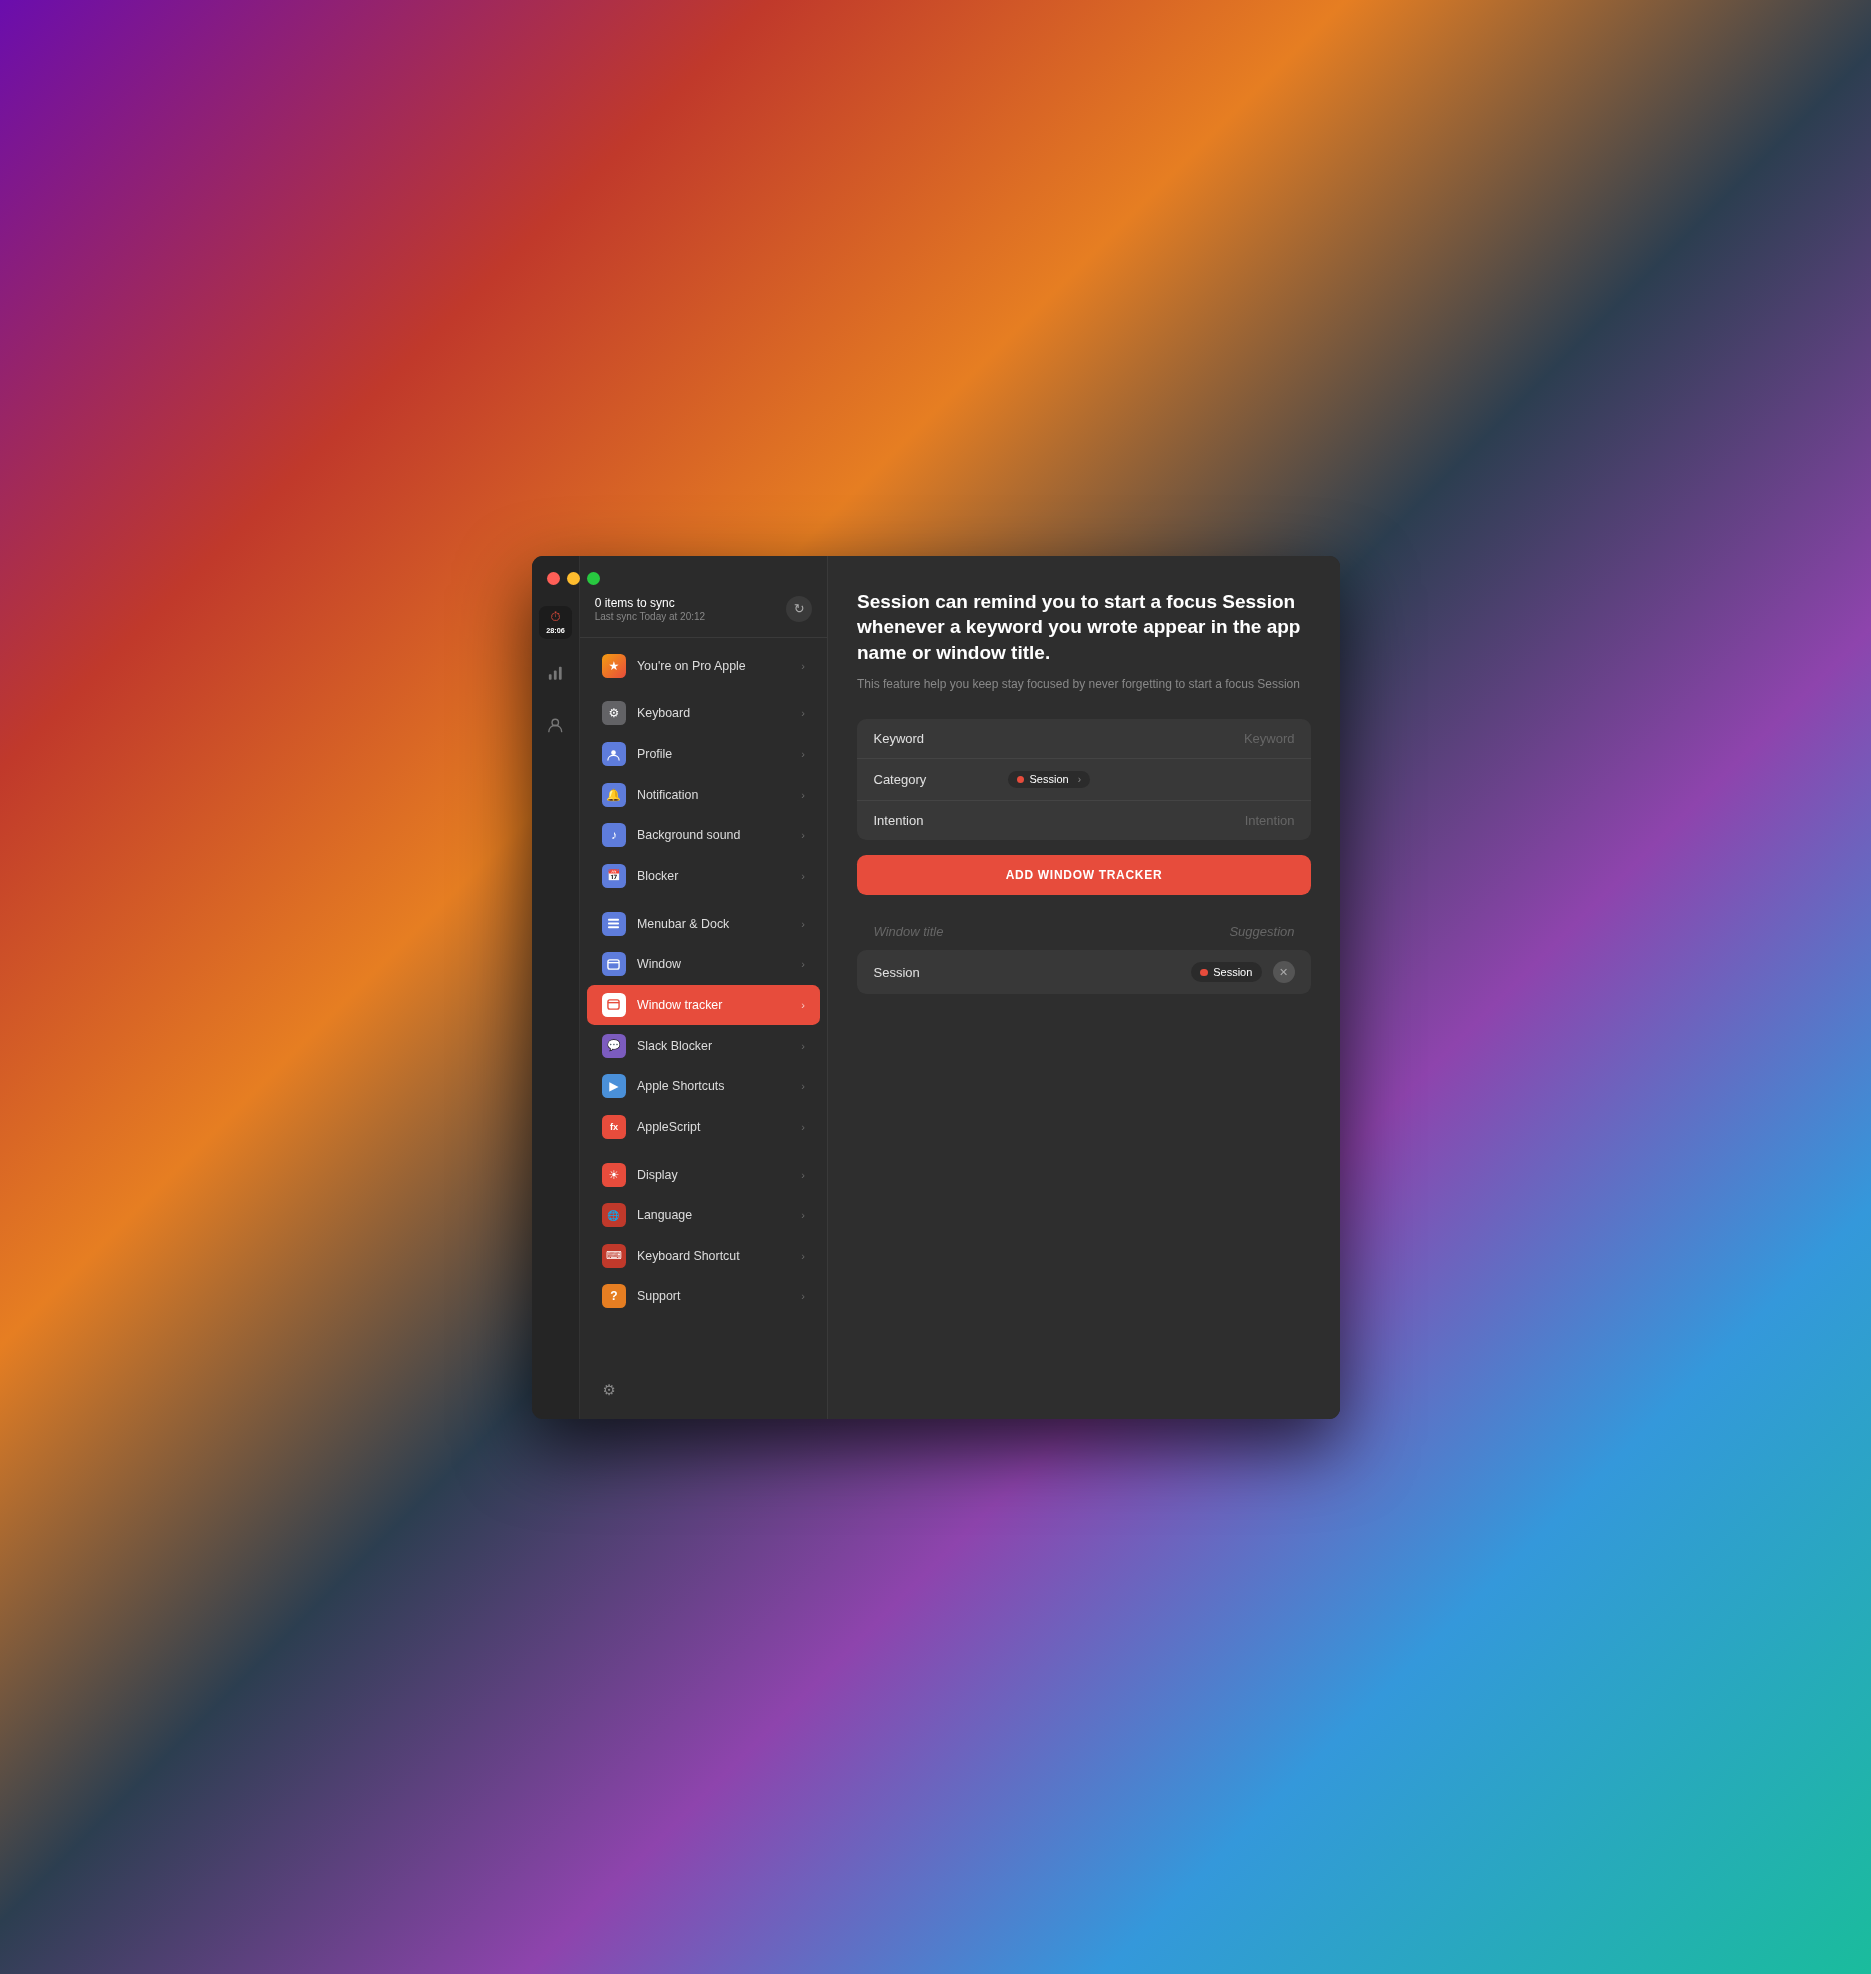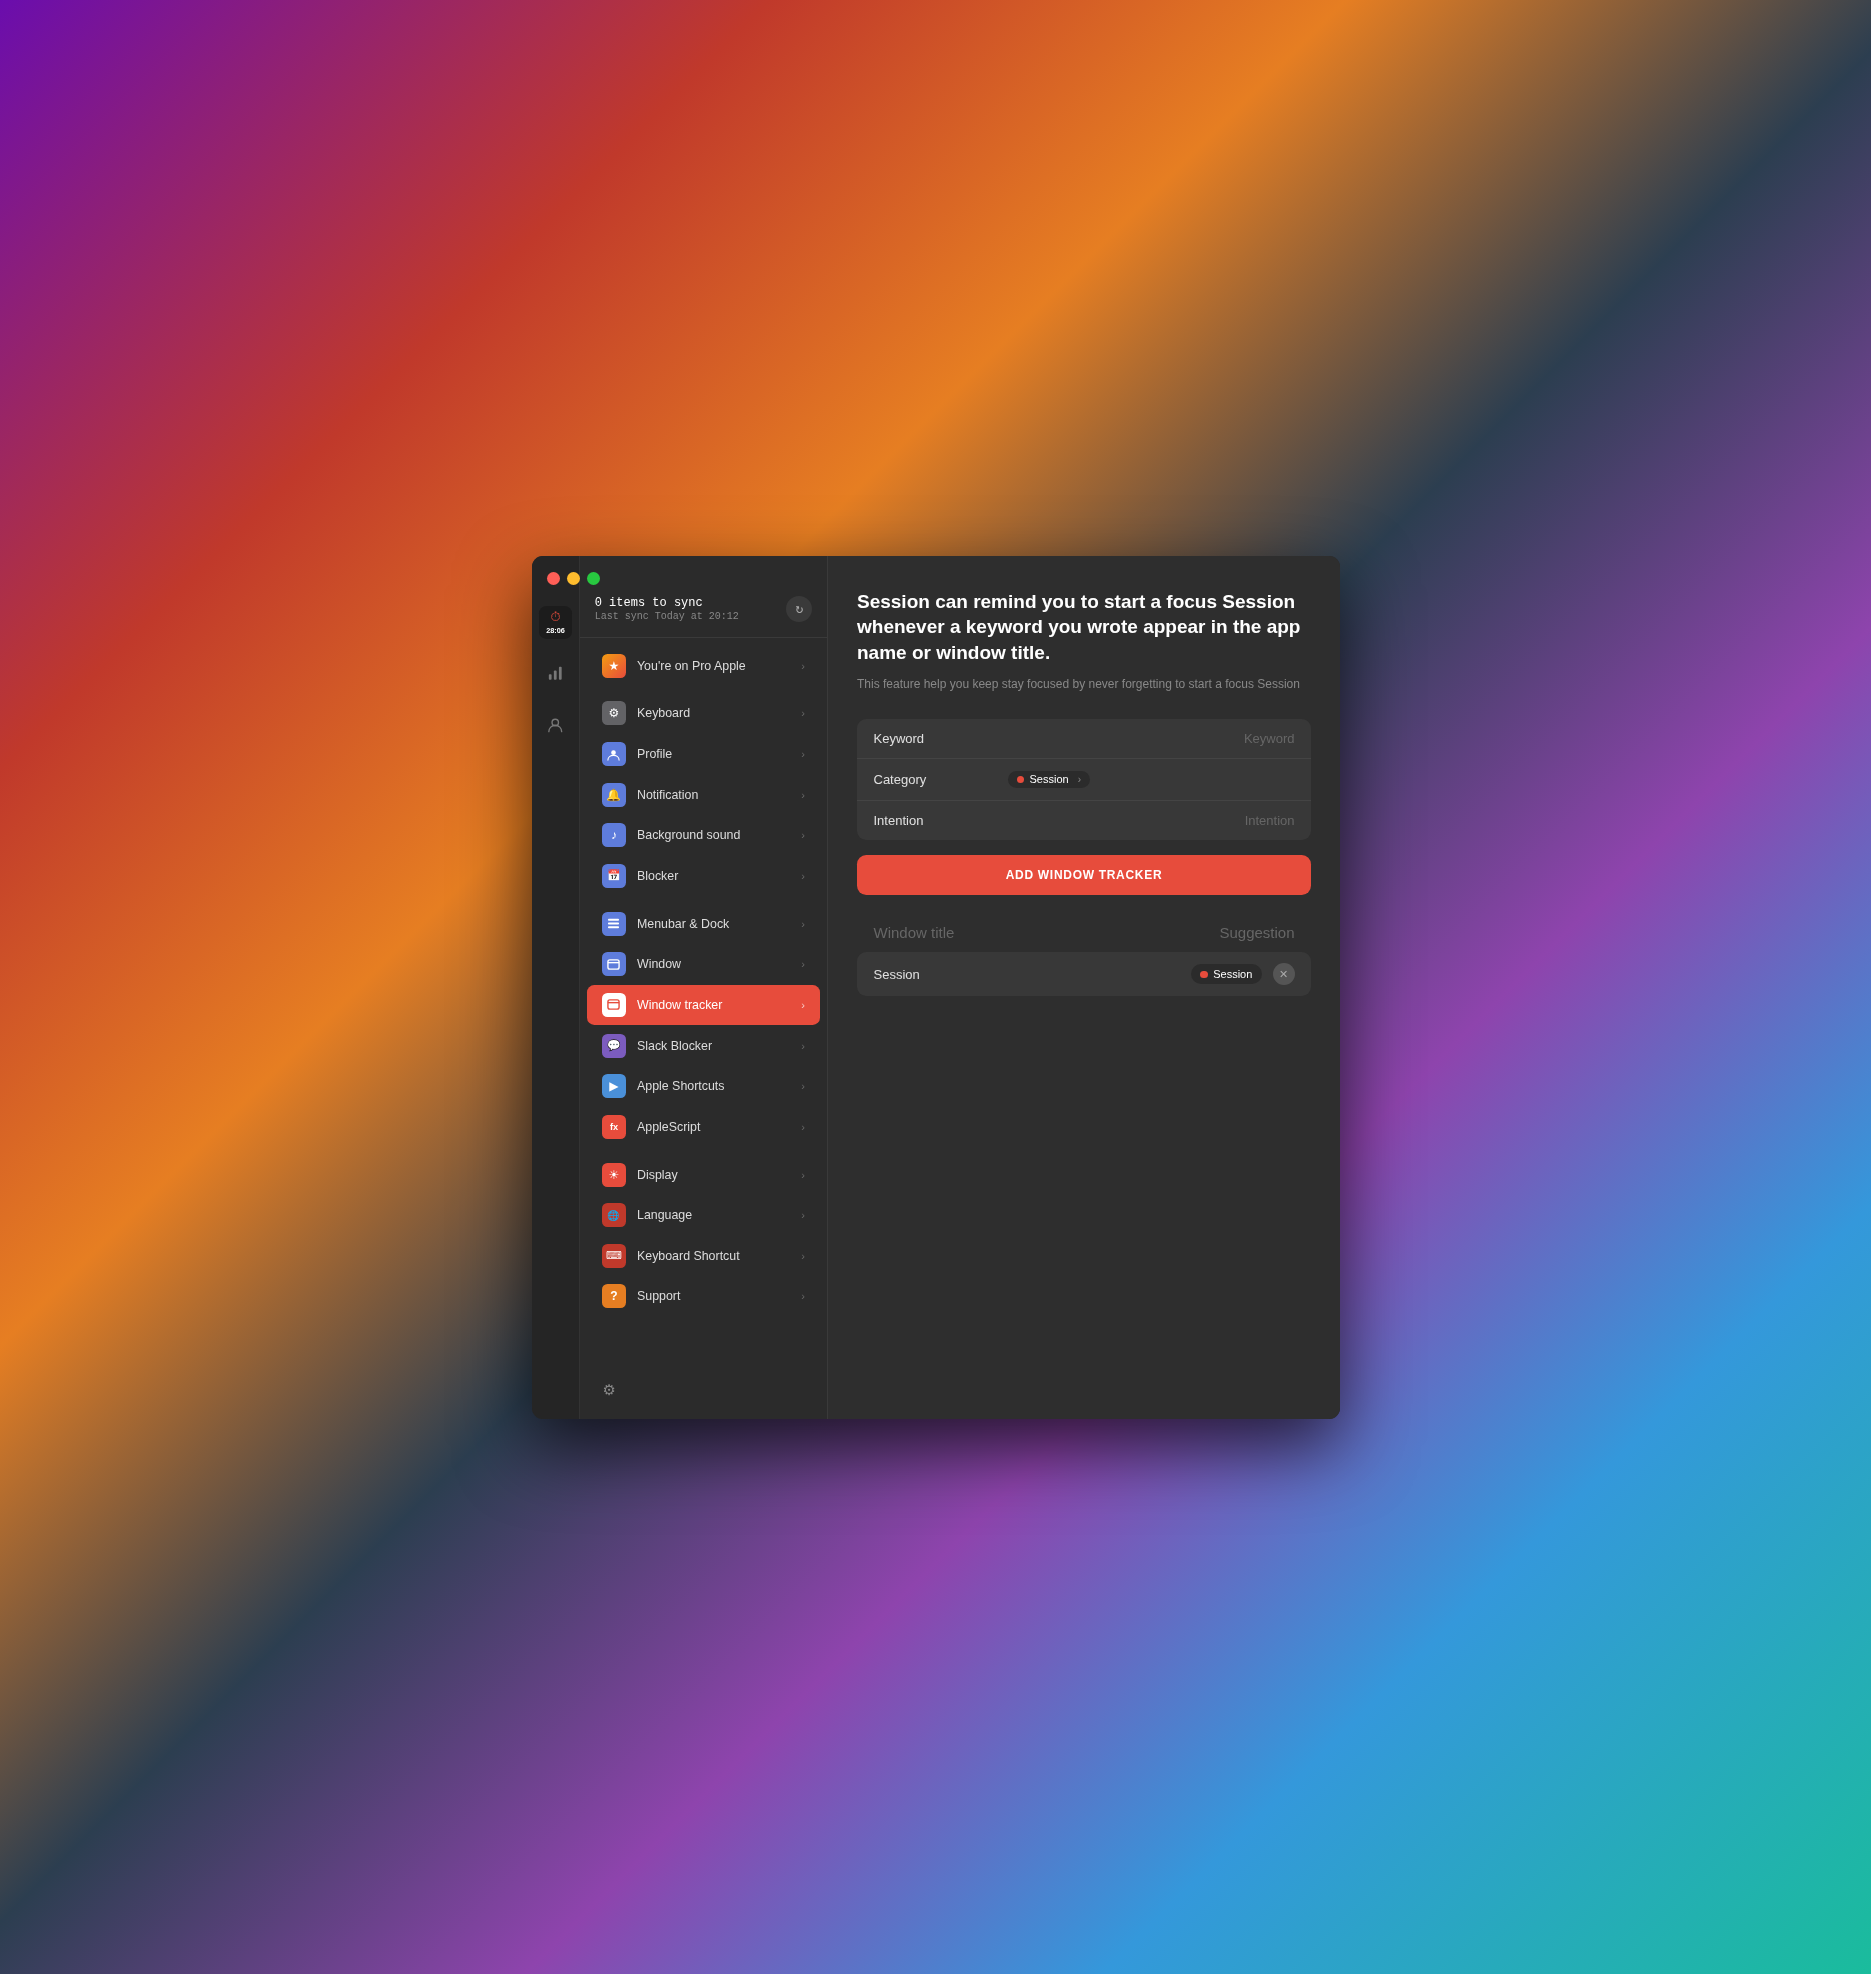--- a/index.html
+++ b/index.html
@@ -107,21 +107,20 @@
 
     .sidebar::-webkit-scrollbar { width: 0; }
 
     .sync-section {
       padding: 0 14.7px 14.7px 14.7px;
       display: flex;
       align-items: flex-start;
       justify-content: space-between;
       border-bottom: 0.9px solid #3a3a3a;
       margin-bottom: 7.3px;
-      font-family: Liberation Mono, monospace;
     }
 
     .sync-info {
       display: flex;
       flex-direction: column;
     }
 
     .sync-title {
       font-size: 12px;
       font-weight: 500;
@@ -357,22 +356,23 @@
     }
 
     .table-header {
       display: flex;
       justify-content: space-between;
       padding: 7.3px 16.5px;
       margin-bottom: 3.7px;
     }
 
     .table-col-label {
-      font-size: 15px;
+      font-size: 13px;
       color: #666;
+      font-style: italic;
     }
 
     .table-row {
       display: flex;
       align-items: center;
       background: #383838;
       border-radius: 9.2px;
       padding: 11px 16.5px;
       gap: 11px;
     }

